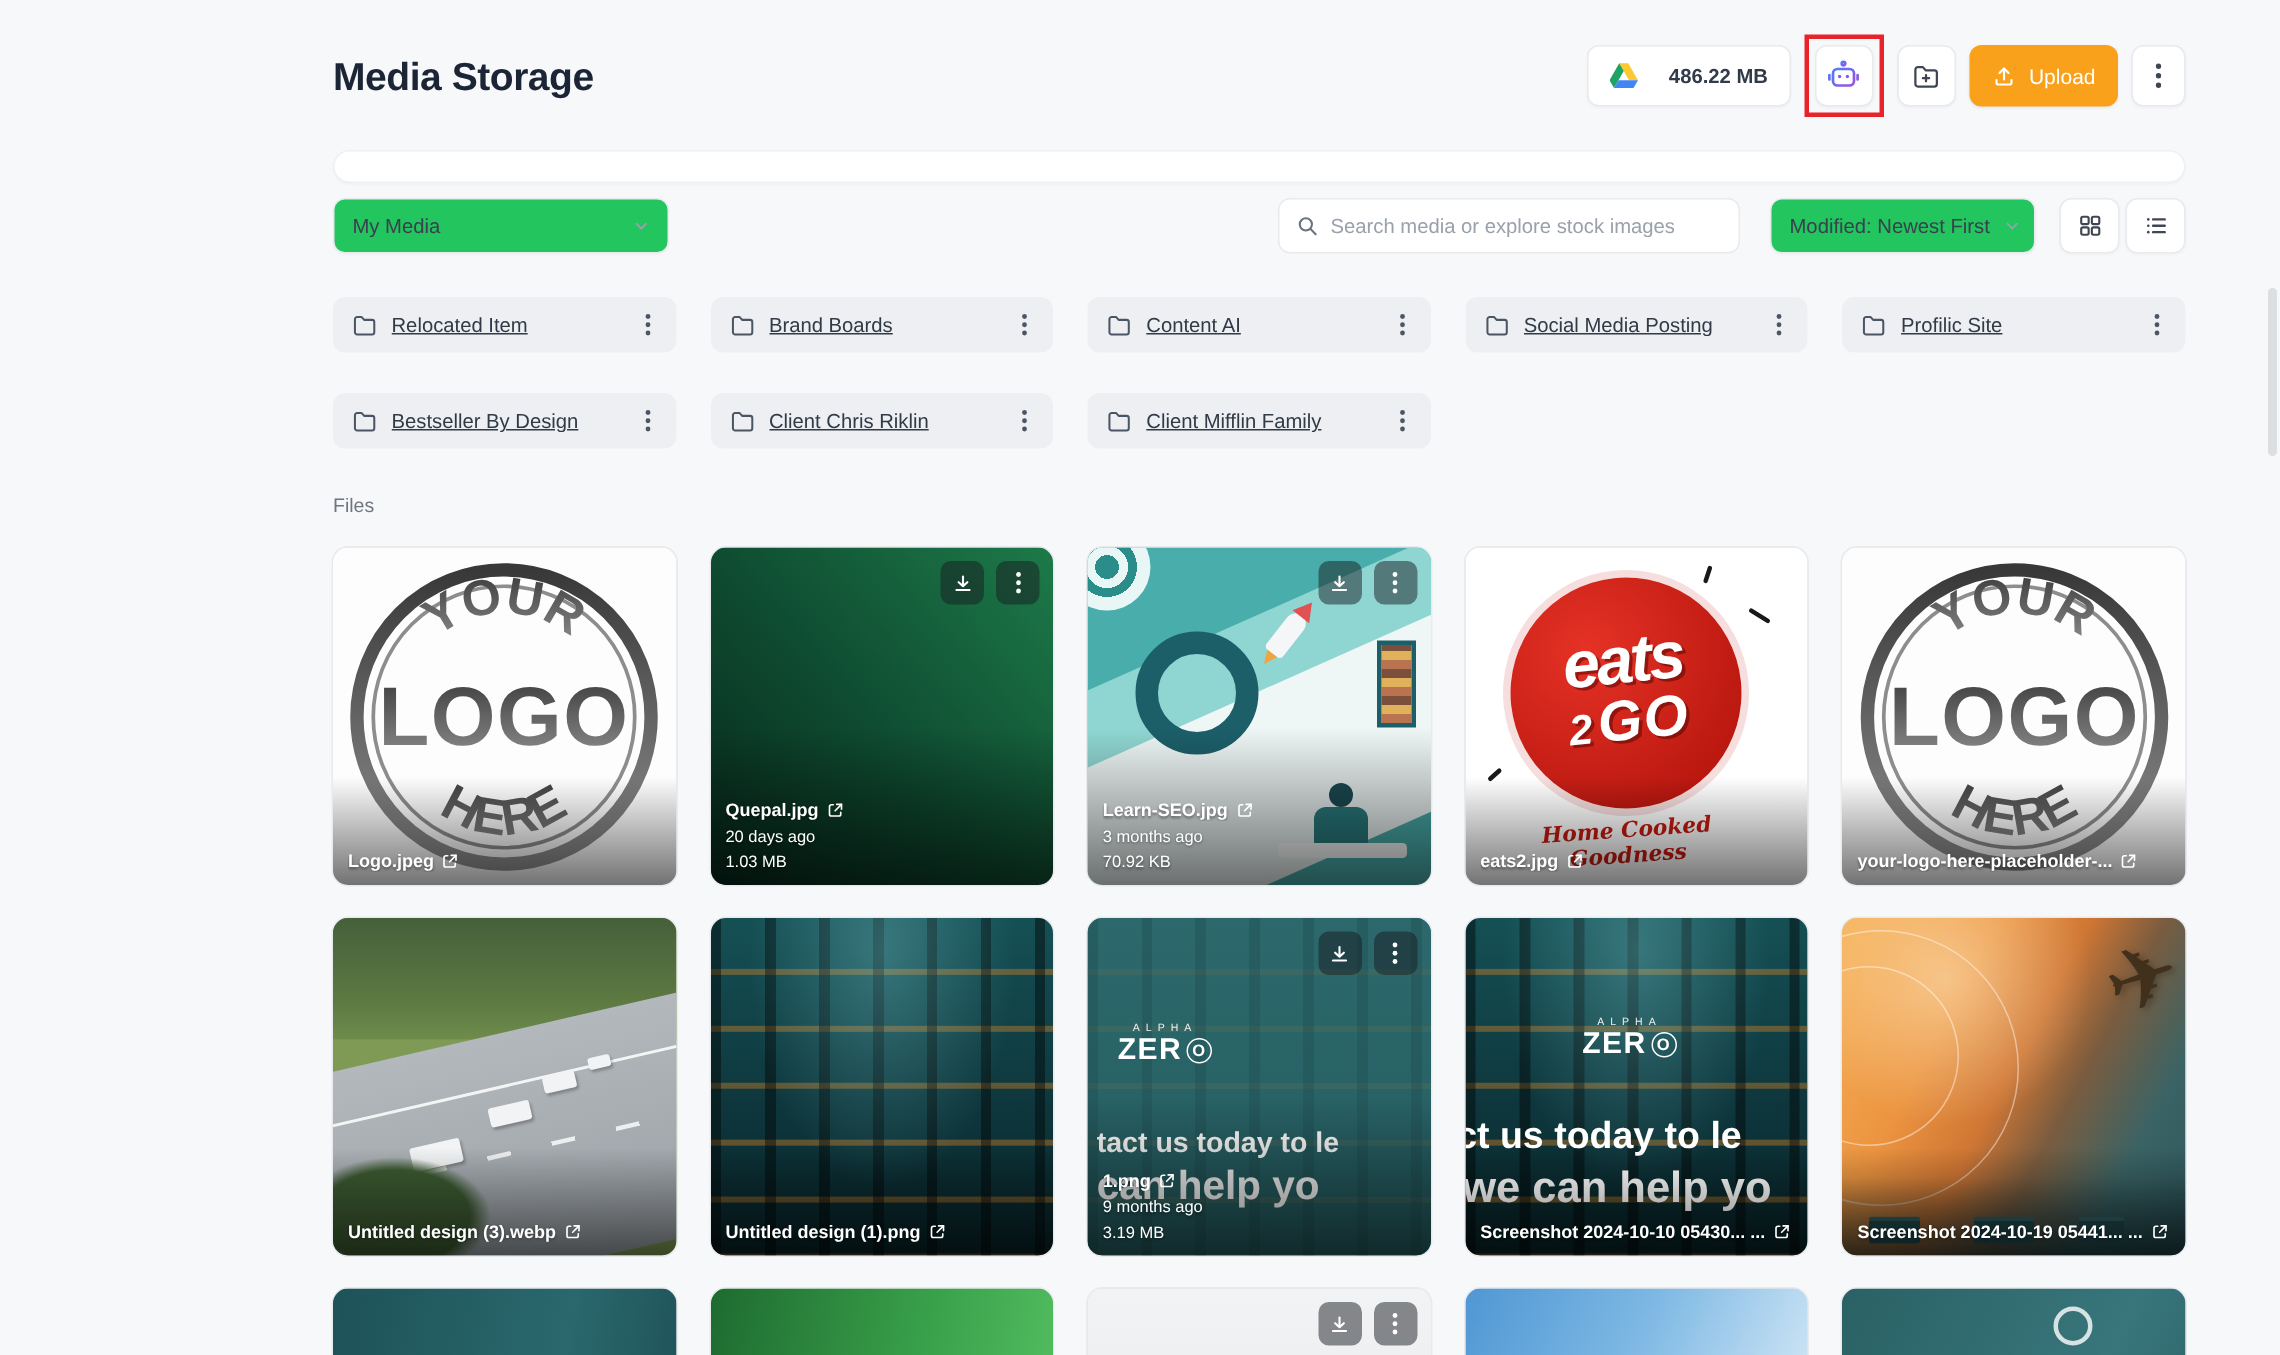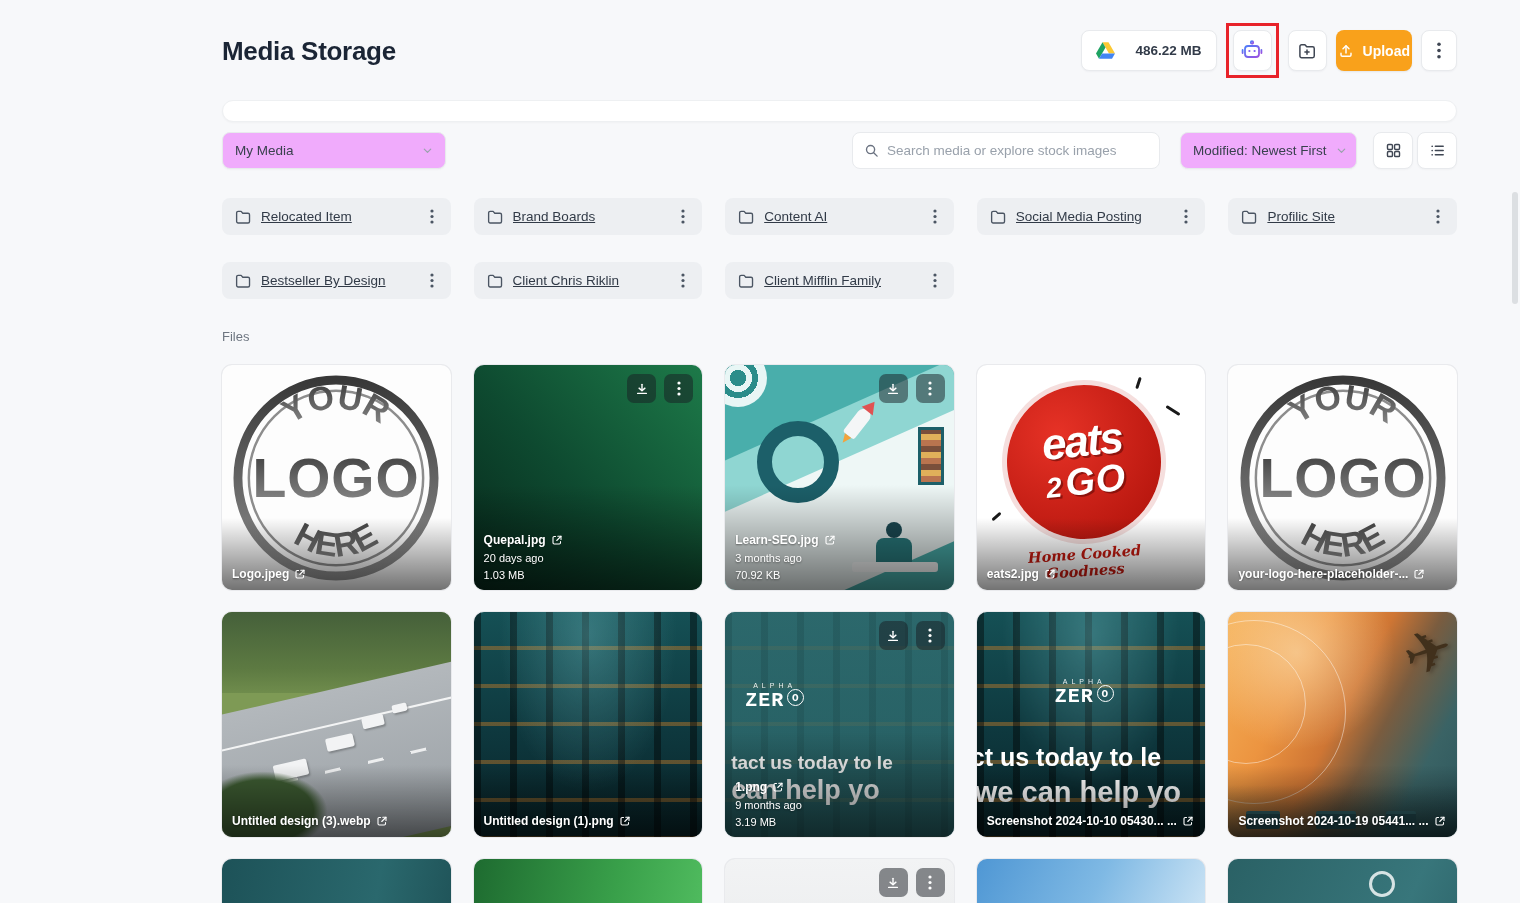--- a/index.html
+++ b/index.html
@@ -9,27 +9,27 @@
   .content { position:absolute; left:222px; top:0; width:1235px; }
 
   .page-title { position:absolute; top:36px; left:0; font-size:26px; font-weight:700; color:#1b2535; letter-spacing:-0.3px; }
 
   
   .header-controls { position:absolute; top:30px; right:0; height:41px; display:flex; align-items:center; gap:9px; }
   .wbtn { background:#fff; border:1px solid #e8eaed; border-radius:8px; height:41px; display:flex; align-items:center; justify-content:center; box-shadow:0 1px 2px rgba(16,24,40,.04); }
   .storage-pill { padding:0 14px; gap:21px; font-size:13.5px; font-weight:600; color:#323b49; }
   .iconbtn { width:39px; color:#3f4653; }
   .annotation { border:3px solid #e8232a; padding:4px; display:flex; align-items:center; }
-  .upload-btn { background:#f9a11b; border-radius:8px; height:41px; padding:0 2px; display:flex; align-items:center; gap:9px; color:#fff; font-size:14px; font-weight:700; box-shadow:0 1px 2px rgba(0,0,0,.08);text-align:center; }
+  .upload-btn { background:#f9a11b; border-radius:8px; height:41px; padding:0 15px; display:flex; align-items:center; gap:9px; color:#fff; font-size:14px; font-weight:400; box-shadow:0 1px 2px rgba(0,0,0,.08);text-align:center; }
 
   .progress-bar { position:absolute; top:100px; left:0; width:100%; height:22px; background:#fff; border-radius:11px; border:1px solid #eef0f2; box-shadow:0 1px 2px rgba(0,0,0,.03); }
 
   
   .filter-row { position:absolute; top:132px; left:0; width:100%; height:37px; }
-  .selectbox { position:absolute; top:0; height:37px; background:#f0abfc; border:1px solid #e8eaed; border-radius:8px; display:flex; align-items:center; padding:0 12px; font-size:13.5px; color:#39414e; box-shadow:0 1px 2px rgba(16,24,40,.03); }
+  .selectbox { position:absolute; top:0; height:37px; background:#22c55e; border:1px solid #e8eaed; border-radius:8px; display:flex; align-items:center; padding:0 12px; font-size:13.5px; color:#39414e; box-shadow:0 1px 2px rgba(16,24,40,.03); }
   .selectbox .lbl { flex:1; white-space:nowrap; overflow:hidden; }
   .my-media { left:0; width:224px; }
   .search-box { position:absolute; left:630px; width:308px; height:37px; background:#fff; border:1px solid #e8eaed; border-radius:8px; display:flex; align-items:center; padding:0 11px; gap:8px; }
   .search-box input { flex:1; border:none; outline:none; font-size:13.5px; color:#333; background:transparent; font-family:inherit; }
   .search-box input::placeholder { color:#99a1ab; }
   .sort { left:958px; width:177px; padding-right:9px; }
   .view-toggle { position:absolute; right:0; top:0; display:flex; gap:4px; }
   .view-btn { width:40px; height:37px; background:#fff; border:1px solid #e8eaed; border-radius:8px; display:grid; place-items:center; box-shadow:0 1px 2px rgba(16,24,40,.03); }
 
   
@@ -98,21 +98,21 @@
       repeating-linear-gradient(180deg, transparent 0 34px, rgba(209,128,38,.42) 34px 38px),
       linear-gradient(180deg,#155055 0%,#0d353b 60%,#082226 100%); }
 
   .wh-text-thumb { background:
       linear-gradient(rgba(38,96,100,.72), rgba(38,96,100,.72)),
       repeating-linear-gradient(90deg, rgba(0,0,0,.3) 0 7px, transparent 7px 36px),
       repeating-linear-gradient(180deg, transparent 0 34px, rgba(200,140,60,.38) 34px 38px),
       linear-gradient(180deg,#3b7d80,#235659); }
   .az-logo { position:absolute; text-align:center; color:#fff; }
   .az-top { font-size:7px; letter-spacing:4px; opacity:.9; }
-  .az-name { font-size:20px; font-weight:700; letter-spacing:1px; display:flex; justify-content:center;font-family:Liberation Mono, monospace; }
+  .az-name { font-size:20px; font-weight:700; letter-spacing:1px; display:flex; align-items:center; justify-content:center; }
   .ring-o { width:17px; height:17px; border:1.5px solid #fff; border-radius:50%; display:inline-flex; align-items:center; justify-content:center; font-size:11px; margin-left:3px; font-weight:700; }
   .az-line1, .az-line2 { position:absolute; color:#fff; white-space:nowrap; }
 
   .logi-thumb { background:
       radial-gradient(circle at 30% 18%, rgba(255,240,205,.5), transparent 40%),
       linear-gradient(118deg,#f6b259 0%,#ec9440 30%,#cf7634 48%,#7a5c3f 62%,#3a6365 80%,#2d565c 100%); }
   .logi-arc { position:absolute; border:1px solid rgba(255,255,255,.45); border-radius:50%; }
   .arc1 { width:120px; height:120px; left:-42px; top:32px; }
   .arc2 { width:184px; height:184px; left:-66px; top:8px; }
   .plane { position:absolute; right:4px; top:6px; font-size:58px; color:#41301c; transform:rotate(-18deg); text-shadow:2px 2px 4px rgba(0,0,0,.25); }

